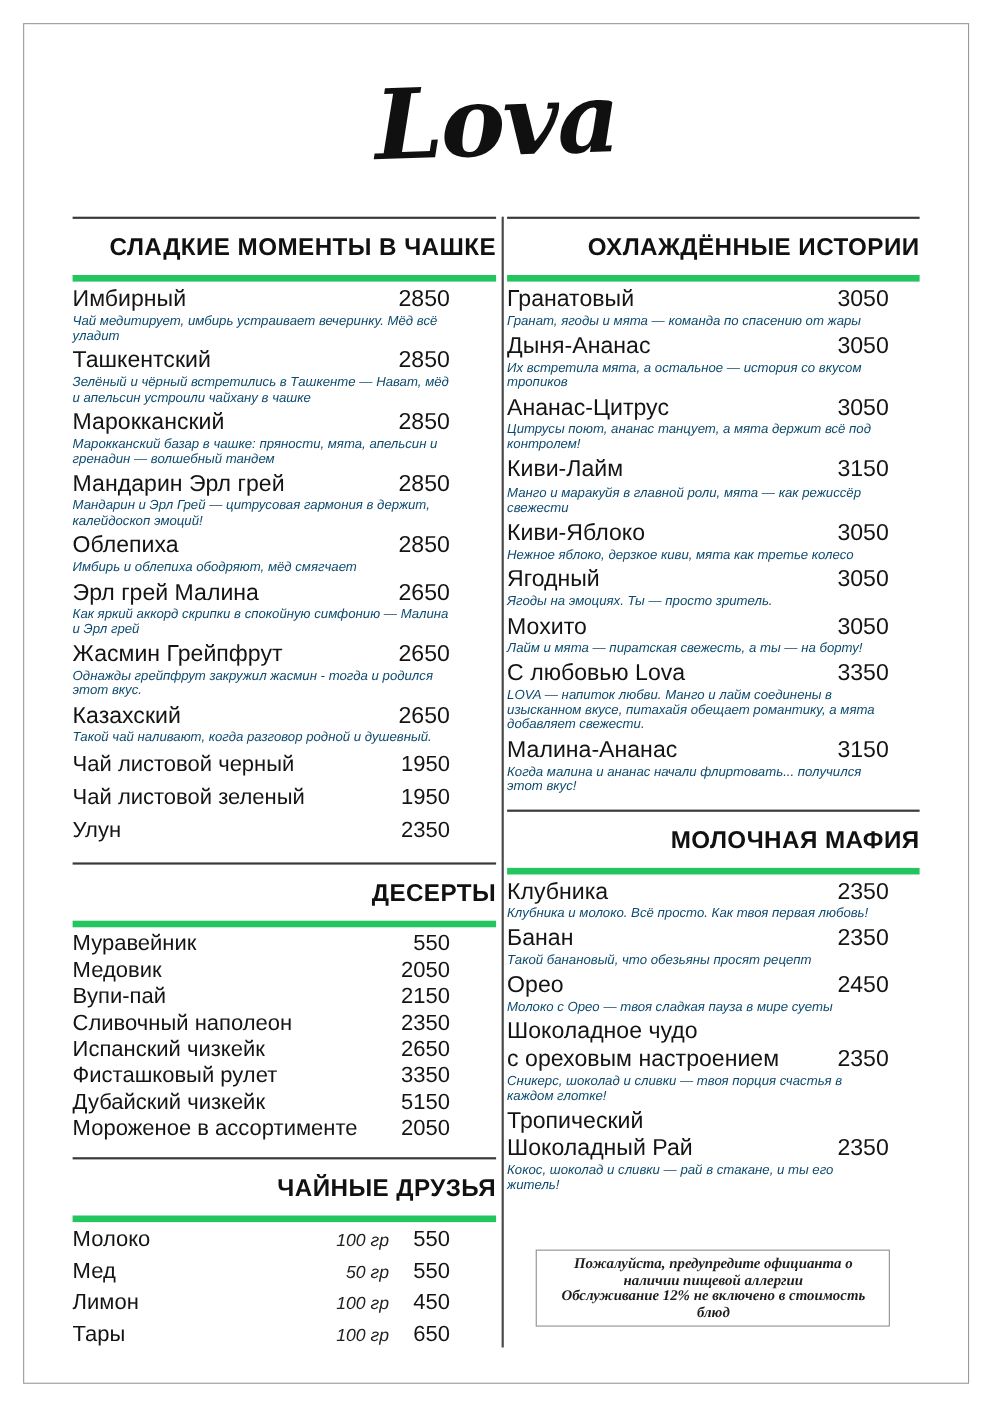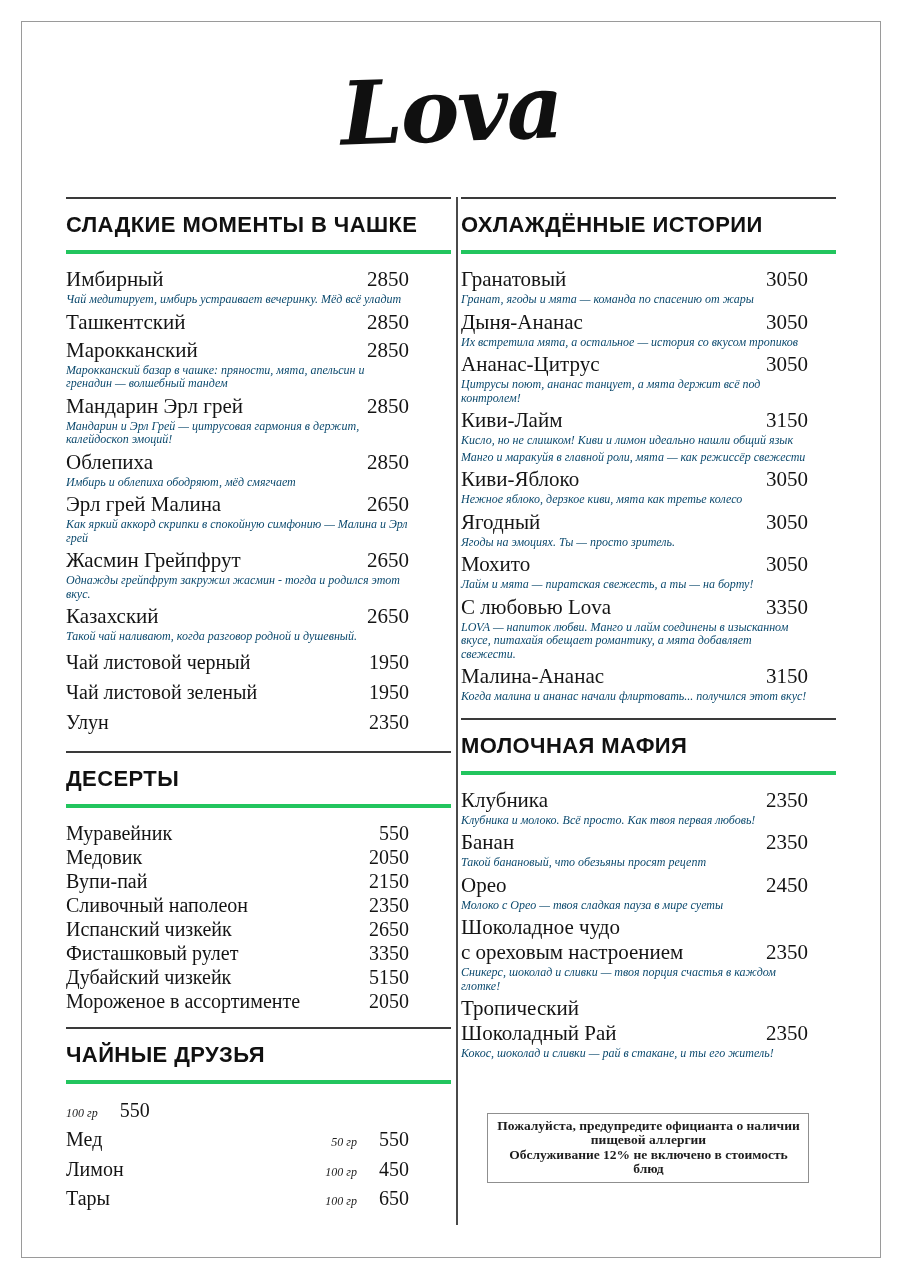--- a/index.html
+++ b/index.html
@@ -24,57 +24,57 @@
   }
   .v-divider{
     position:absolute;left:390px;top:0;bottom:4px;width:2px;background:#4a4a4a;
   }
   .col{box-sizing:border-box;}
   .col-left{width:386px;}
   .col-right{width:376px;}
 
   .sec + .sec{margin-top:14px;}
   .sec-title{
-    margin:0;border-top:2px solid #3a3a3a;border-bottom:4px solid #22c55e;
-    text-align:left;font-size:22px;font-weight:800;letter-spacing:.4px;
+    margin:0;border-top:2px solid #3a3a3a;border-bottom:6px solid #22c55e;
+    text-align:right;font-size:22px;font-weight:800;letter-spacing:.4px;
     padding:13px 0 12px;color:#111;
   }
-  .sec-items{padding-top:13px;font-family:Liberation Serif, serif;}
+  .sec-items{padding-top:3px;}
 
   
   .mi{margin-bottom:3px;}
   .col-left .mi{padding-right:42px;}
   .col-right .mi{padding-right:28px;}
   .mi-row{display:flex;justify-content:space-between;align-items:flex-end;gap:12px;}
   .mi-name{font-size:21px;line-height:25px;font-weight:500;white-space:pre-line;}
   .mi-price{font-size:21px;line-height:25px;font-weight:500;white-space:nowrap;}
   .mi-desc{
     font-size:12px;line-height:13.5px;font-style:italic;color:#0c4a6e;
     margin-top:1px;max-width:346px;
   }
 
   
   .srow{
     display:flex;align-items:baseline;gap:12px;
     font-size:20px;line-height:30px;font-weight:500;
   }
   .col-left .srow{padding-right:42px;}
   .srow .row-name{flex:1;}
-  .srow .row-weight{font-size:12px;font-style:italic;color:#222;margin-right:10px;white-space:nowrap;}
+  .srow .row-weight{font-size:16px;font-style:italic;color:#222;margin-right:10px;white-space:nowrap;}
   .srow .row-price{white-space:nowrap;}
 
   .sec.compact .srow{line-height:24px;}
   .sec.weighted .srow{line-height:26.5px;}
 
   
   .note-box{
     margin:52px auto 0 auto;width:322px;
     border:1px solid #8f8f8f;padding:5px 8px;box-sizing:border-box;
     text-align:center;
-    font-family:"Liberation Serif", serif;font-weight:700;
+    font-family:"Liberation Serif", serif;font-style:italic;font-weight:700;
     font-size:13.5px;line-height:14.5px;color:#1d1d1d;
   }
   .note-box p{margin:0;}
 </style>
 </head>
 <body>
 
 <div class="page">
   <div class="logo">Lova</div>
   <div class="columns">
@@ -87,20 +87,21 @@
                 <span class="mi-name">Имбирный</span>
                 <span class="mi-price">2850</span>
               </div>
               <div class="mi-desc">Чай медитирует, имбирь устраивает вечеринку. Мёд всё уладит</div>
             </div>
             <div class="mi">
               <div class="mi-row">
                 <span class="mi-name">Ташкентский</span>
                 <span class="mi-price">2850</span>
               </div>
+              <div class="mi-desc">Зелёный и чёрный встретились в Ташкенте — Нават, мёд и апельсин устроили чайхану в чашке</div>
             </div>
             <div class="mi">
               <div class="mi-row">
                 <span class="mi-name">Марокканский</span>
                 <span class="mi-price">2850</span>
               </div>
               <div class="mi-desc">Марокканский базар в чашке: пряности, мята, апельсин и гренадин — волшебный тандем</div>
             </div>
             <div class="mi">
               <div class="mi-row">
@@ -185,20 +186,21 @@
             <div class="srow">
               <span class="row-name">Мороженое в ассортименте</span>
               <span class="row-price">2050</span>
             </div>
           </div>
         </section>
         <section class="sec weighted">
           <h2 class="sec-title">ЧАЙНЫЕ ДРУЗЬЯ</h2>
           <div class="sec-items">
             <div class="srow">
+              <span class="row-name">Молоко</span>
               <span class="row-weight">100 гр</span>
               <span class="row-price">550</span>
             </div>
             <div class="srow">
               <span class="row-name">Мед</span>
               <span class="row-weight">50 гр</span>
               <span class="row-price">550</span>
             </div>
             <div class="srow">
               <span class="row-name">Лимон</span>
@@ -237,21 +239,20 @@
                 <span class="mi-name">Ананас-Цитрус</span>
                 <span class="mi-price">3050</span>
               </div>
               <div class="mi-desc">Цитрусы поют, ананас танцует, а мята держит всё под контролем!</div>
             </div>
             <div class="mi">
               <div class="mi-row">
                 <span class="mi-name">Киви-Лайм</span>
                 <span class="mi-price">3150</span>
               </div>
-              <div class="mi-desc">Кисло, но не слишком! Киви и лимон идеально нашли общий язык</div>
             </div>
             <div class="mi">
               <div class="mi-desc">Манго и маракуйя в главной роли, мята — как режиссёр свежести</div>
             </div>
             <div class="mi">
               <div class="mi-row">
                 <span class="mi-name">Киви-Яблоко</span>
                 <span class="mi-price">3050</span>
               </div>
               <div class="mi-desc">Нежное яблоко, дерзкое киви, мята как третье колесо</div>

